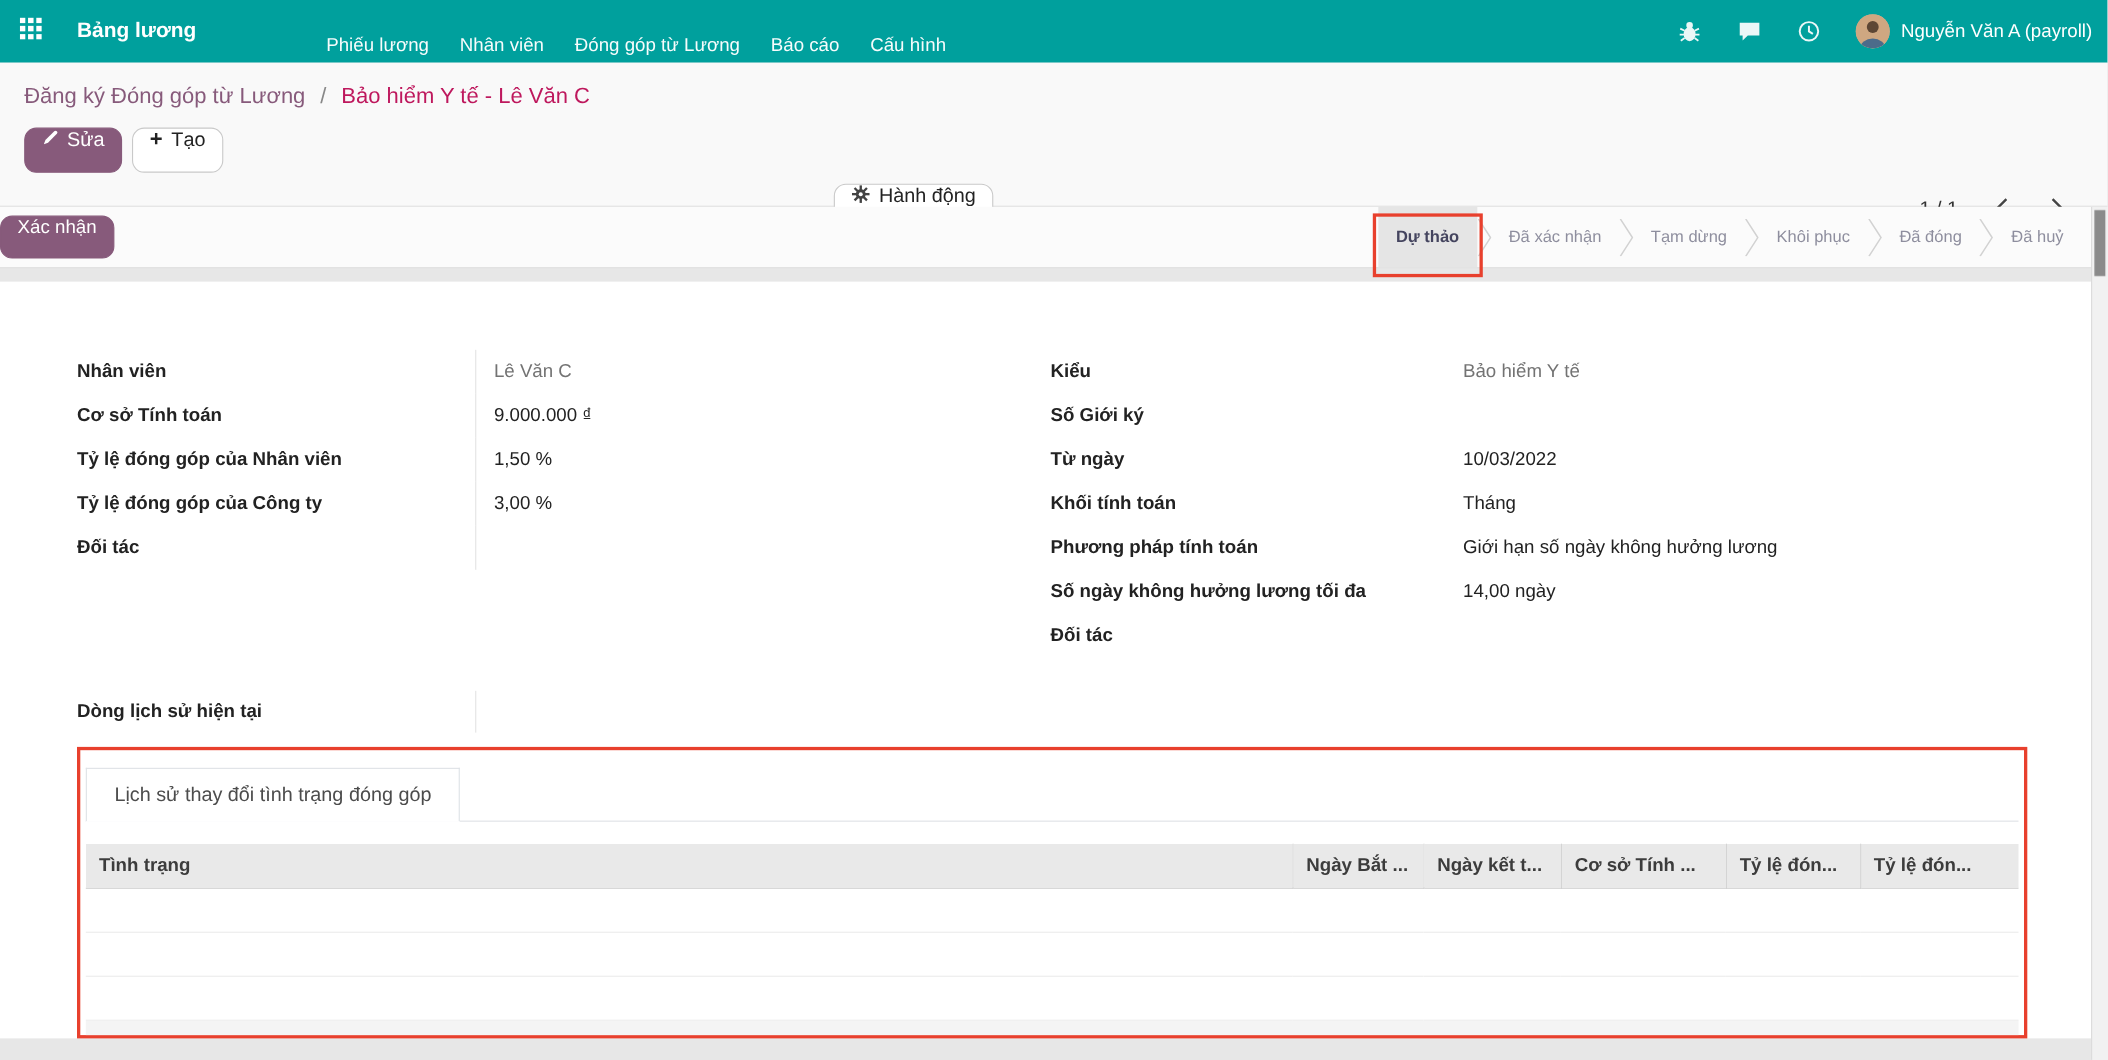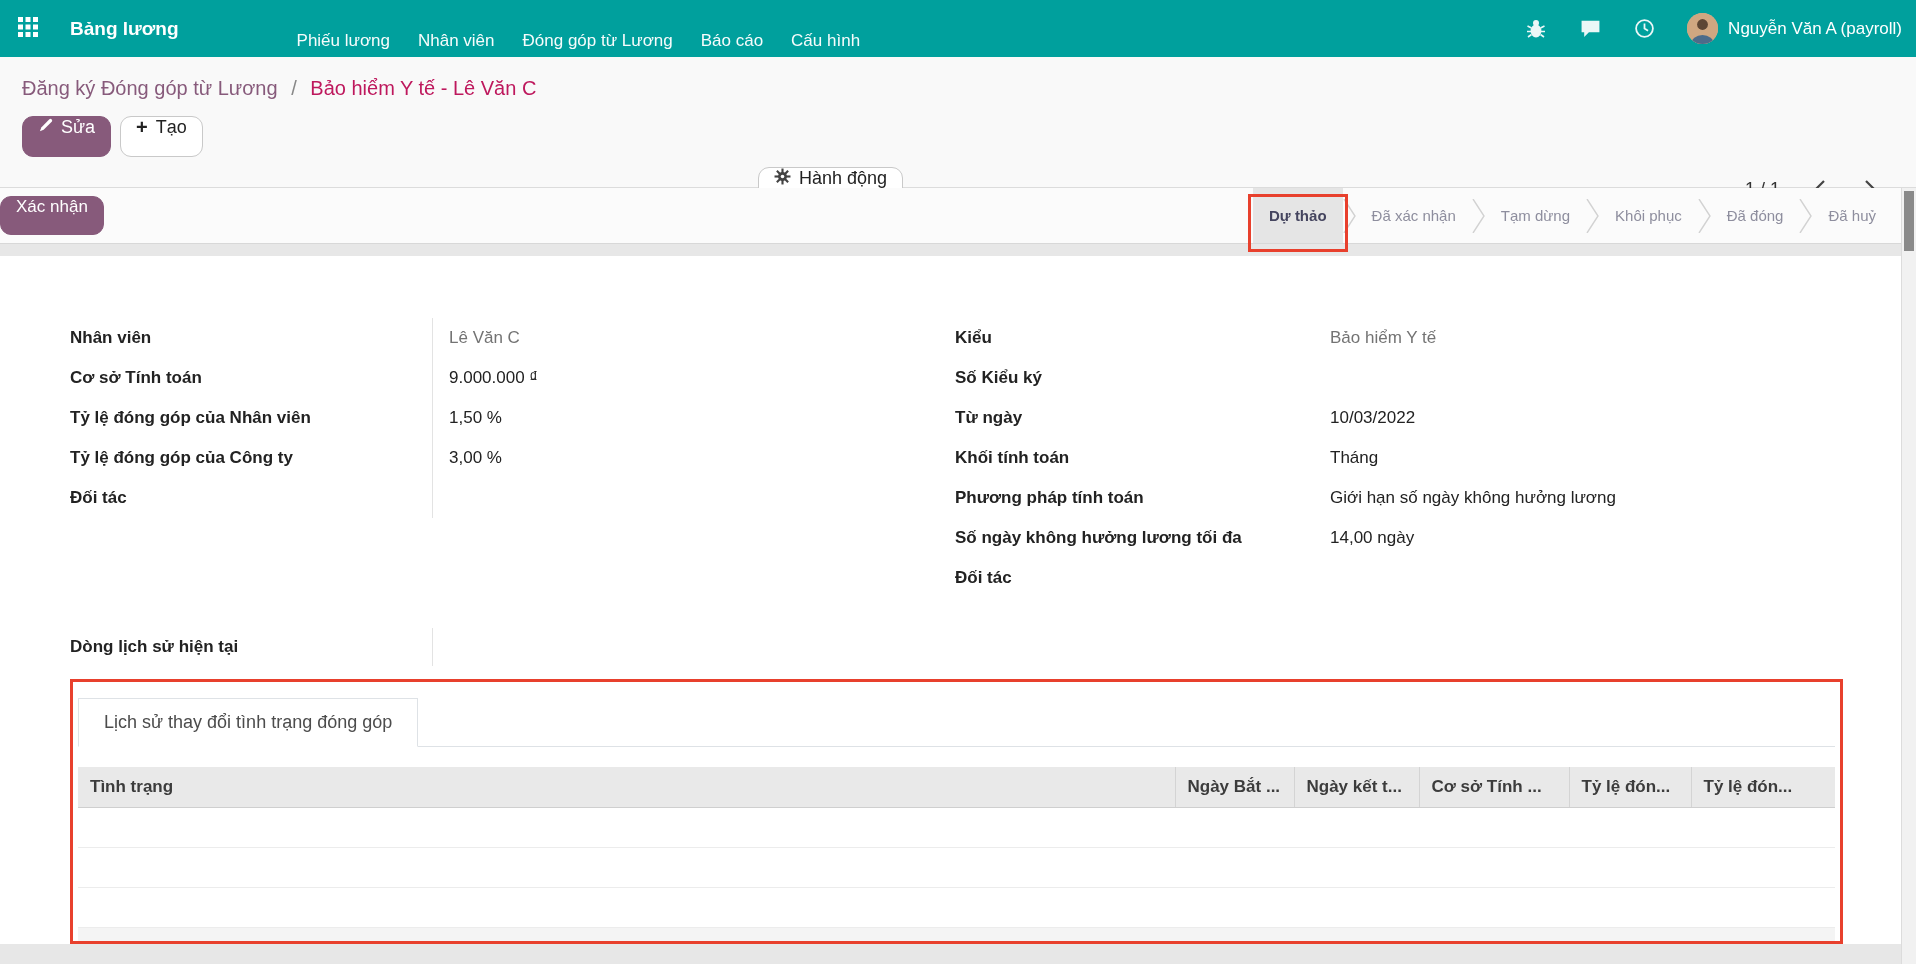--- a/index.html
+++ b/index.html
@@ -253,21 +253,21 @@
       <div class="fvalue bordered">3,00 %</div>
       <div class="flabel">Đối tác</div>
       <div class="fvalue bordered"></div>
     </div>
 
     <div class="group group-right">
       <div class="flabel">Kiểu</div>
       <div class="fvalue">
         <a class="link">Bảo hiểm Y tế</a>
       </div>
-      <div class="flabel">Số Kiểu ký</div>
+      <div class="flabel">Số Giới ký</div>
       <div class="fvalue"></div>
       <div class="flabel">Từ ngày</div>
       <div class="fvalue">10/03/2022</div>
       <div class="flabel">Khối tính toán</div>
       <div class="fvalue">Tháng</div>
       <div class="flabel">Phương pháp tính toán</div>
       <div class="fvalue">Giới hạn số ngày không hưởng lương</div>
       <div class="flabel">Số ngày không hưởng lương tối đa</div>
       <div class="fvalue">14,00 ngày</div>
       <div class="flabel">Đối tác</div>

